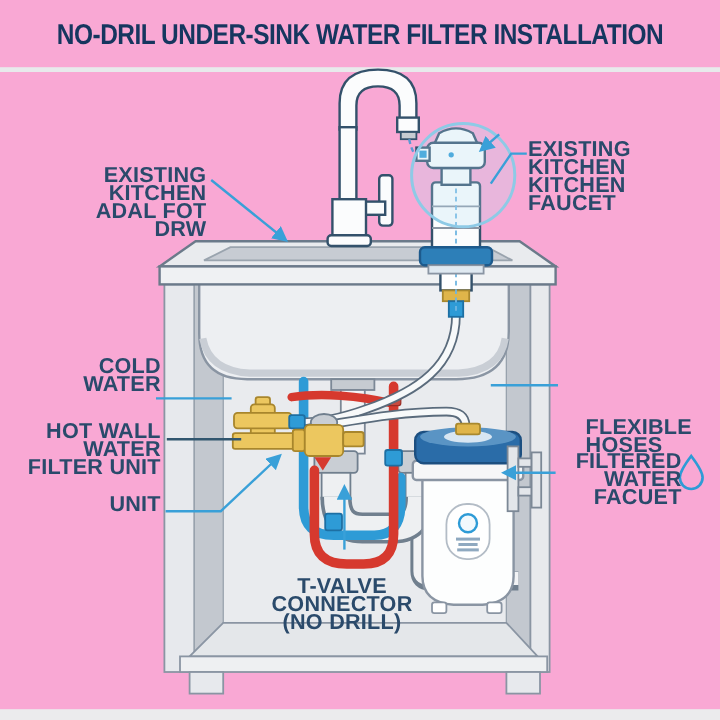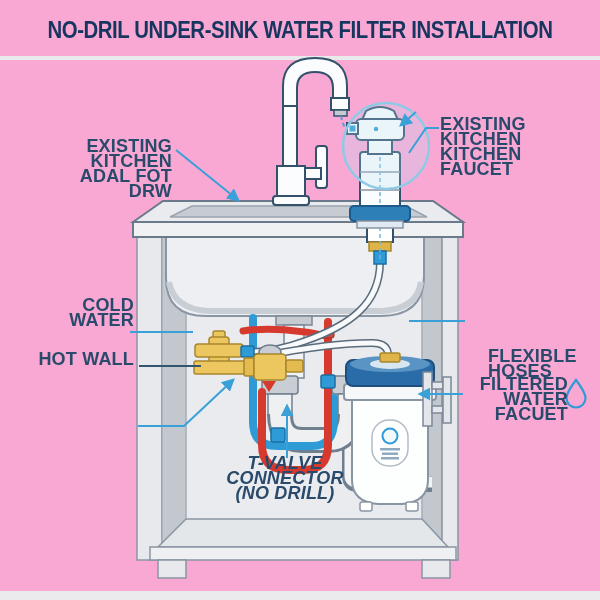--- a/index.html
+++ b/index.html
@@ -10,21 +10,21 @@
          letter-spacing:-0.5px;white-space:nowrap;transform:scaleX(.85);transform-origin:center;}
   .lbl{position:absolute;font-weight:bold;font-size:18px;line-height:15px;
        color:var(--label_text,#2a4a6b);letter-spacing:.2px;}
   .lbl.r{text-align:right;}
   .lbl.c{text-align:center;}
   .lbl-counter{left:36px;top:139px;width:136px;}
   .lbl-faucet{left:440px;top:117px;width:130px;}
   .lbl-cold{left:28px;top:298px;width:106px;}
   .lbl-hot{left:12px;top:352px;width:122px;}
   .lbl-nodrill{left:22px;top:413px;width:112px;}
-  .lbl-tvalve{left:198px;top:456px;width:174px;font-style:italic;}
+  .lbl-tvalve{left:198px;top:481px;width:174px;}
   .lbl-hoses{left:488px;top:314px;width:110px;margin-top:35px;}
   .lbl-filtered{left:468px;top:377px;width:100px;text-align:right;}
   svg{position:absolute;inset:0;}
   .ln{stroke:var(--leader,#39a0d8);stroke-width:2;fill:none;}
   .ln-dark{stroke:var(--leader_dark,#31566f);}
   .outline{stroke:#33516b;stroke-width:2;fill:#fbfcfd;}
 </style>
 </head>
 <body>
 
@@ -188,23 +188,25 @@
     <div>EXISTING KITCHEN</div>
     <div>KITCHEN FAUCET</div>
   </div>
 
   <div class="lbl lbl-cold r">
     <div>COLD WATER</div>
   </div>
 
   <div class="lbl lbl-hot r">
     <div>HOT WALL</div>
+    <div>WATER FILTER UNIT</div>
   </div>
 
   <div class="lbl lbl-nodrill r">
+    <div>UNIT</div>
   </div>
 
   <div class="lbl lbl-tvalve c">
     <div>T-VALVE CONNECTOR</div>
     <div>(NO DRILL)</div>
   </div>
 
   <div class="lbl lbl-hoses">
     <div>FLEXIBLE HOSES</div>
   </div>

